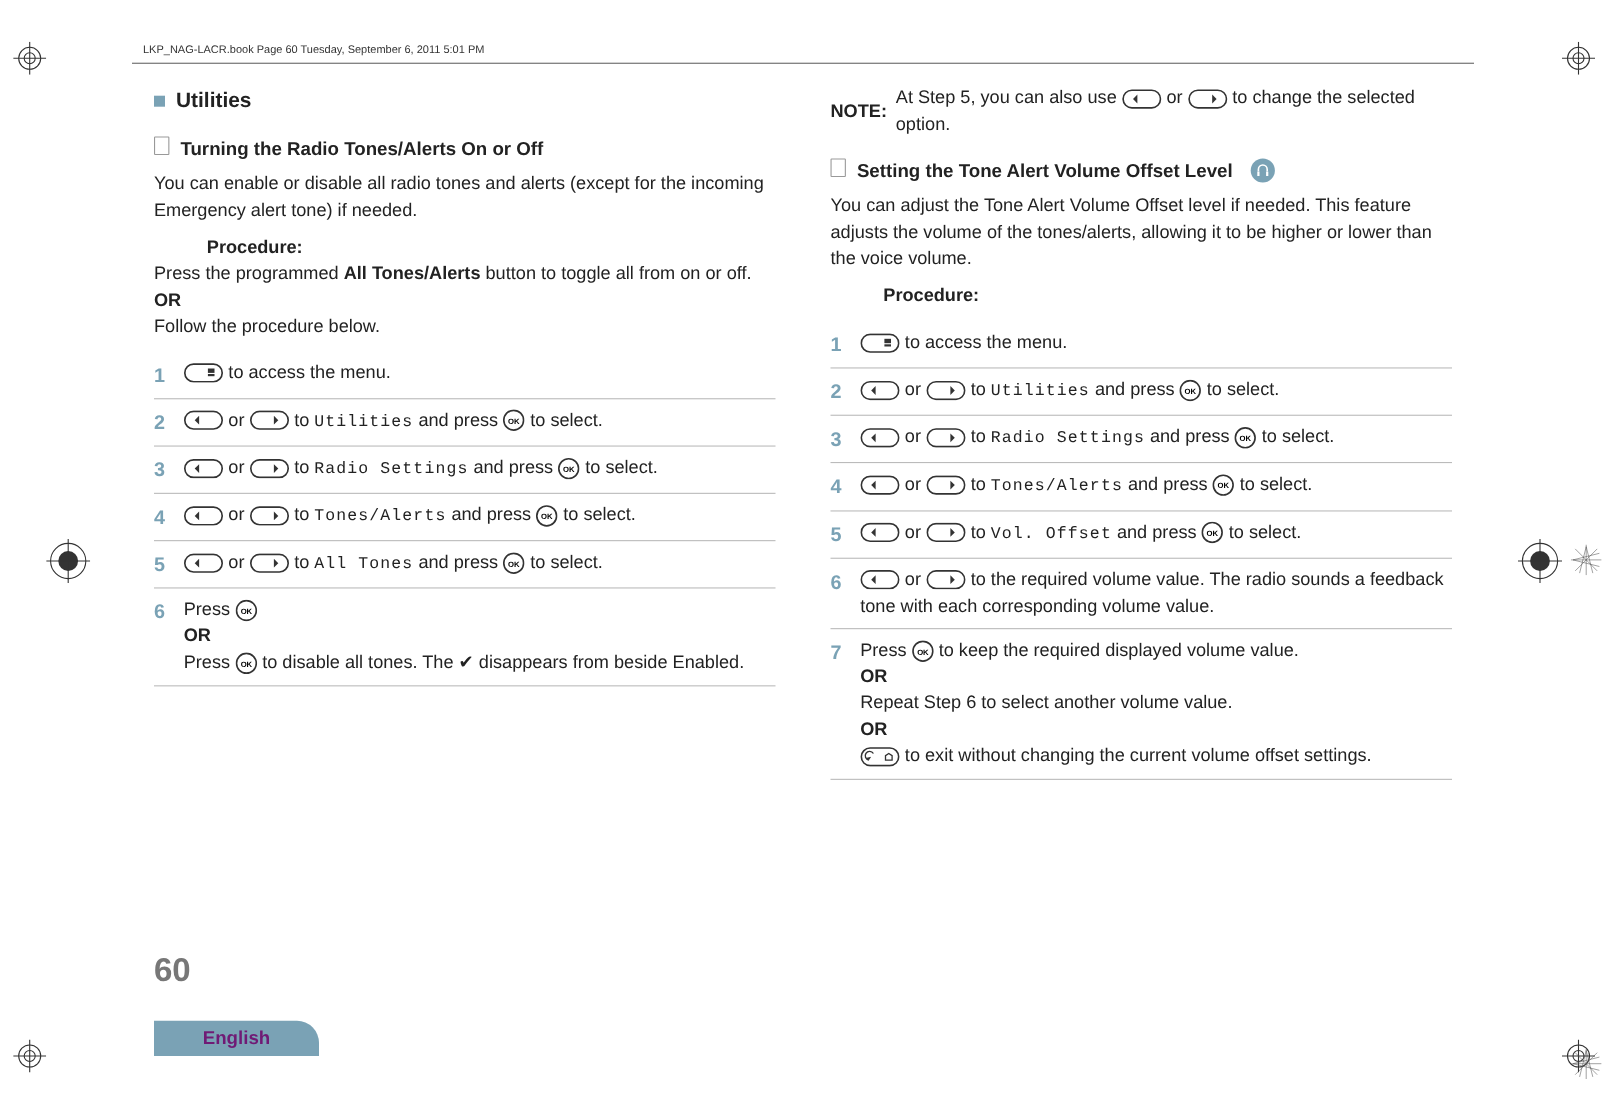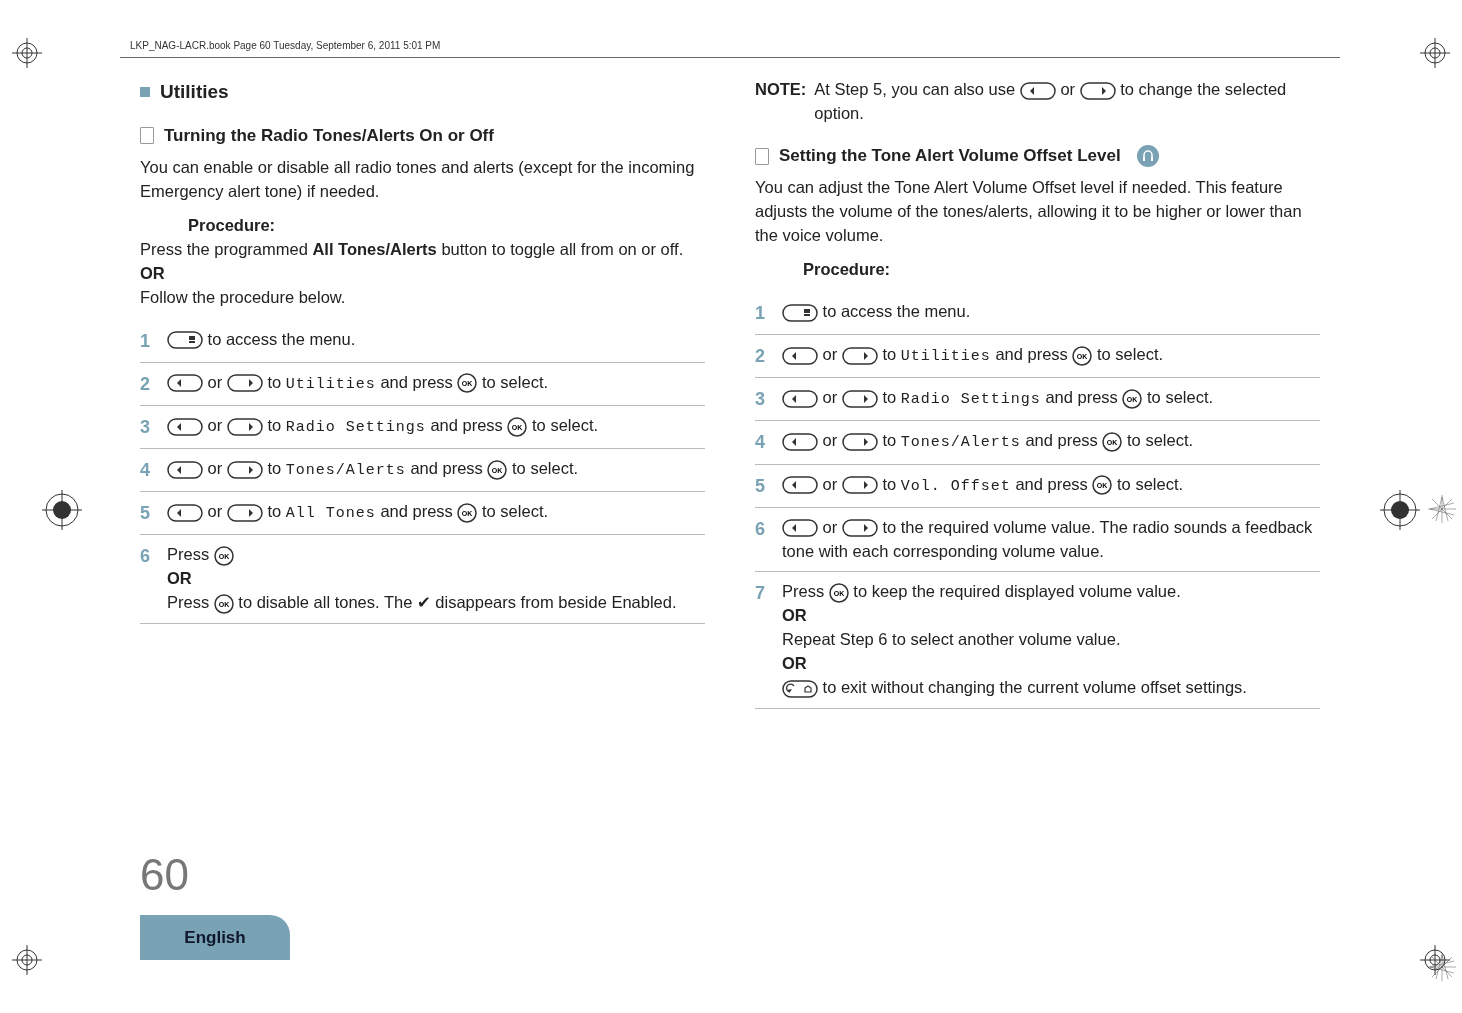--- a/index.html
+++ b/index.html
@@ -49,21 +49,20 @@
     width: 10px;
     height: 10px;
     background: #7aa2b5;
   }
   .section-title {
     font-weight: bold;
     font-size: 19px;
   }
   .sub-header {
     display: flex;
-    align-items: center;
     gap: 10px;
     font-weight: bold;
     font-size: 17px;
     margin: 18px 0 8px 0;
   }
   .doc-icon {
     width: 12px;
     height: 15px;
     border: 1px solid #999;
     border-radius: 1px;
@@ -104,58 +103,58 @@
   svg.btn {
     vertical-align: middle;
     display: inline-block;
   }
   .note-label {
     font-weight: bold;
   }
   .note-row {
     display: flex;
     gap: 8px;
-    align-items: flex-start;
+    align-items: center;
     margin-bottom: 4px;
   }
   .note-body {
     flex: 1;
   }
   .headset-icon {
     display: inline-flex;
     width: 22px;
     height: 22px;
     background: #7aa2b5;
     border-radius: 50%;
     align-items: center;
     justify-content: center;
     vertical-align: middle;
     margin-left: 6px;
   }
   .page-number {
     position: absolute;
     left: 20px;
     bottom: 70px;
-    font-size: 44px;
-    font-weight: normal;
+    font-size: 30px;
+    font-weight: bold;
     color: #777;
     text-align: center;
   }
   .lang-tab {
     position: absolute;
     left: 20px;
     bottom: 10px;
     width: 150px;
-    height: 45px;
+    height: 32px;
     background: #7aa2b5;
     border-radius: 0 20px 0 0;
     display: flex;
     align-items: center;
     justify-content: center;
-    color: #0f172a;
+    color: #701a75;
     font-weight: bold;
     font-size: 17px;
   }
   .reg-target {
     position: absolute;
     width: 30px;
     height: 30px;
   }
 </style>
 </head>

